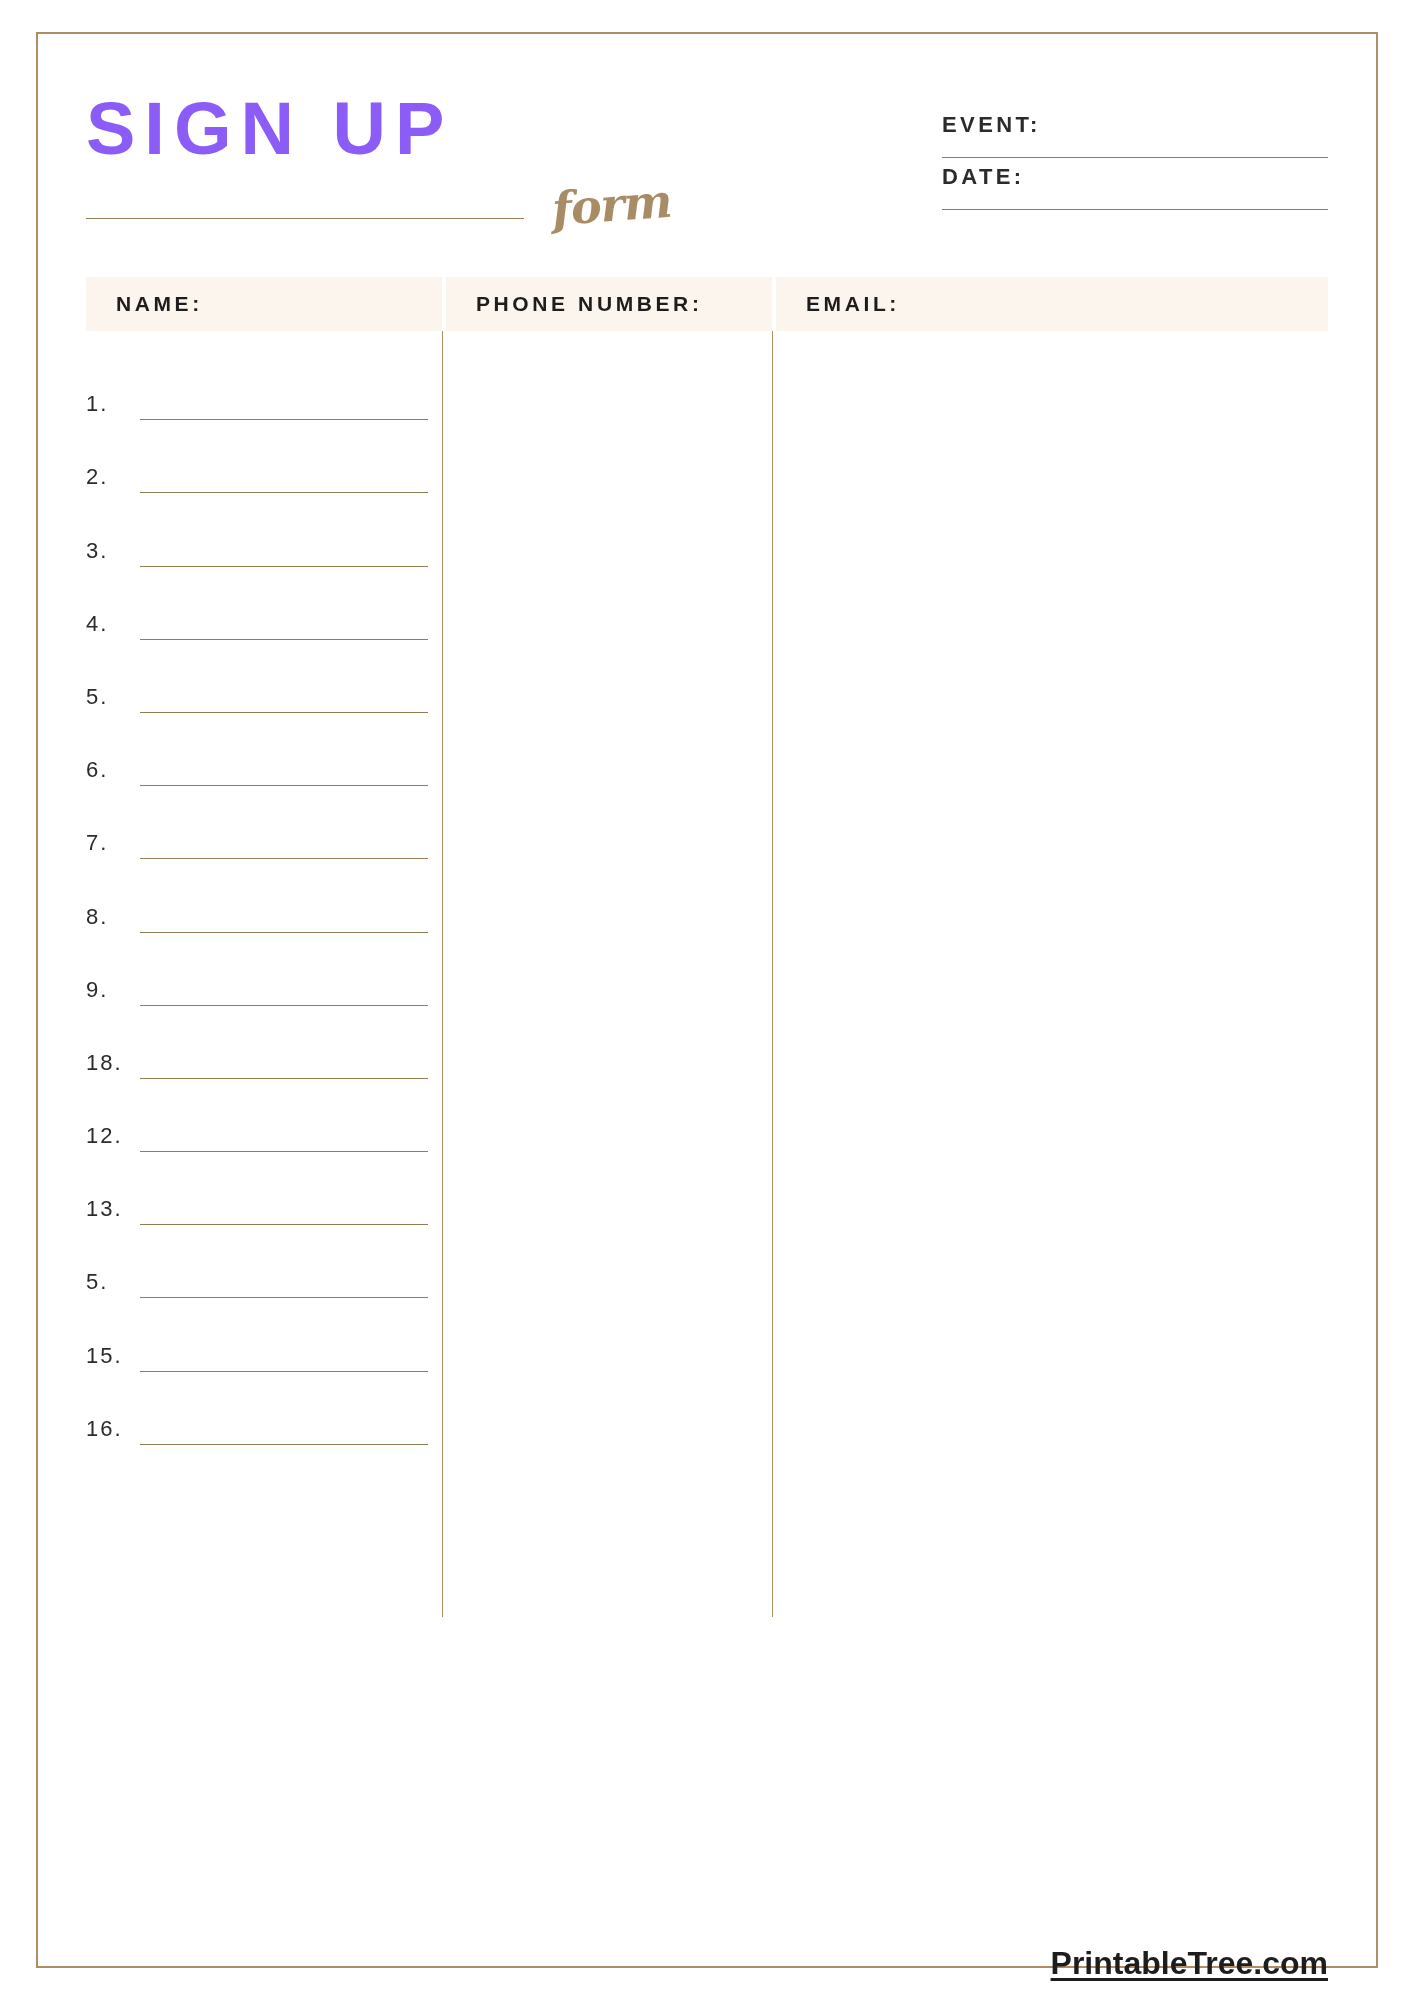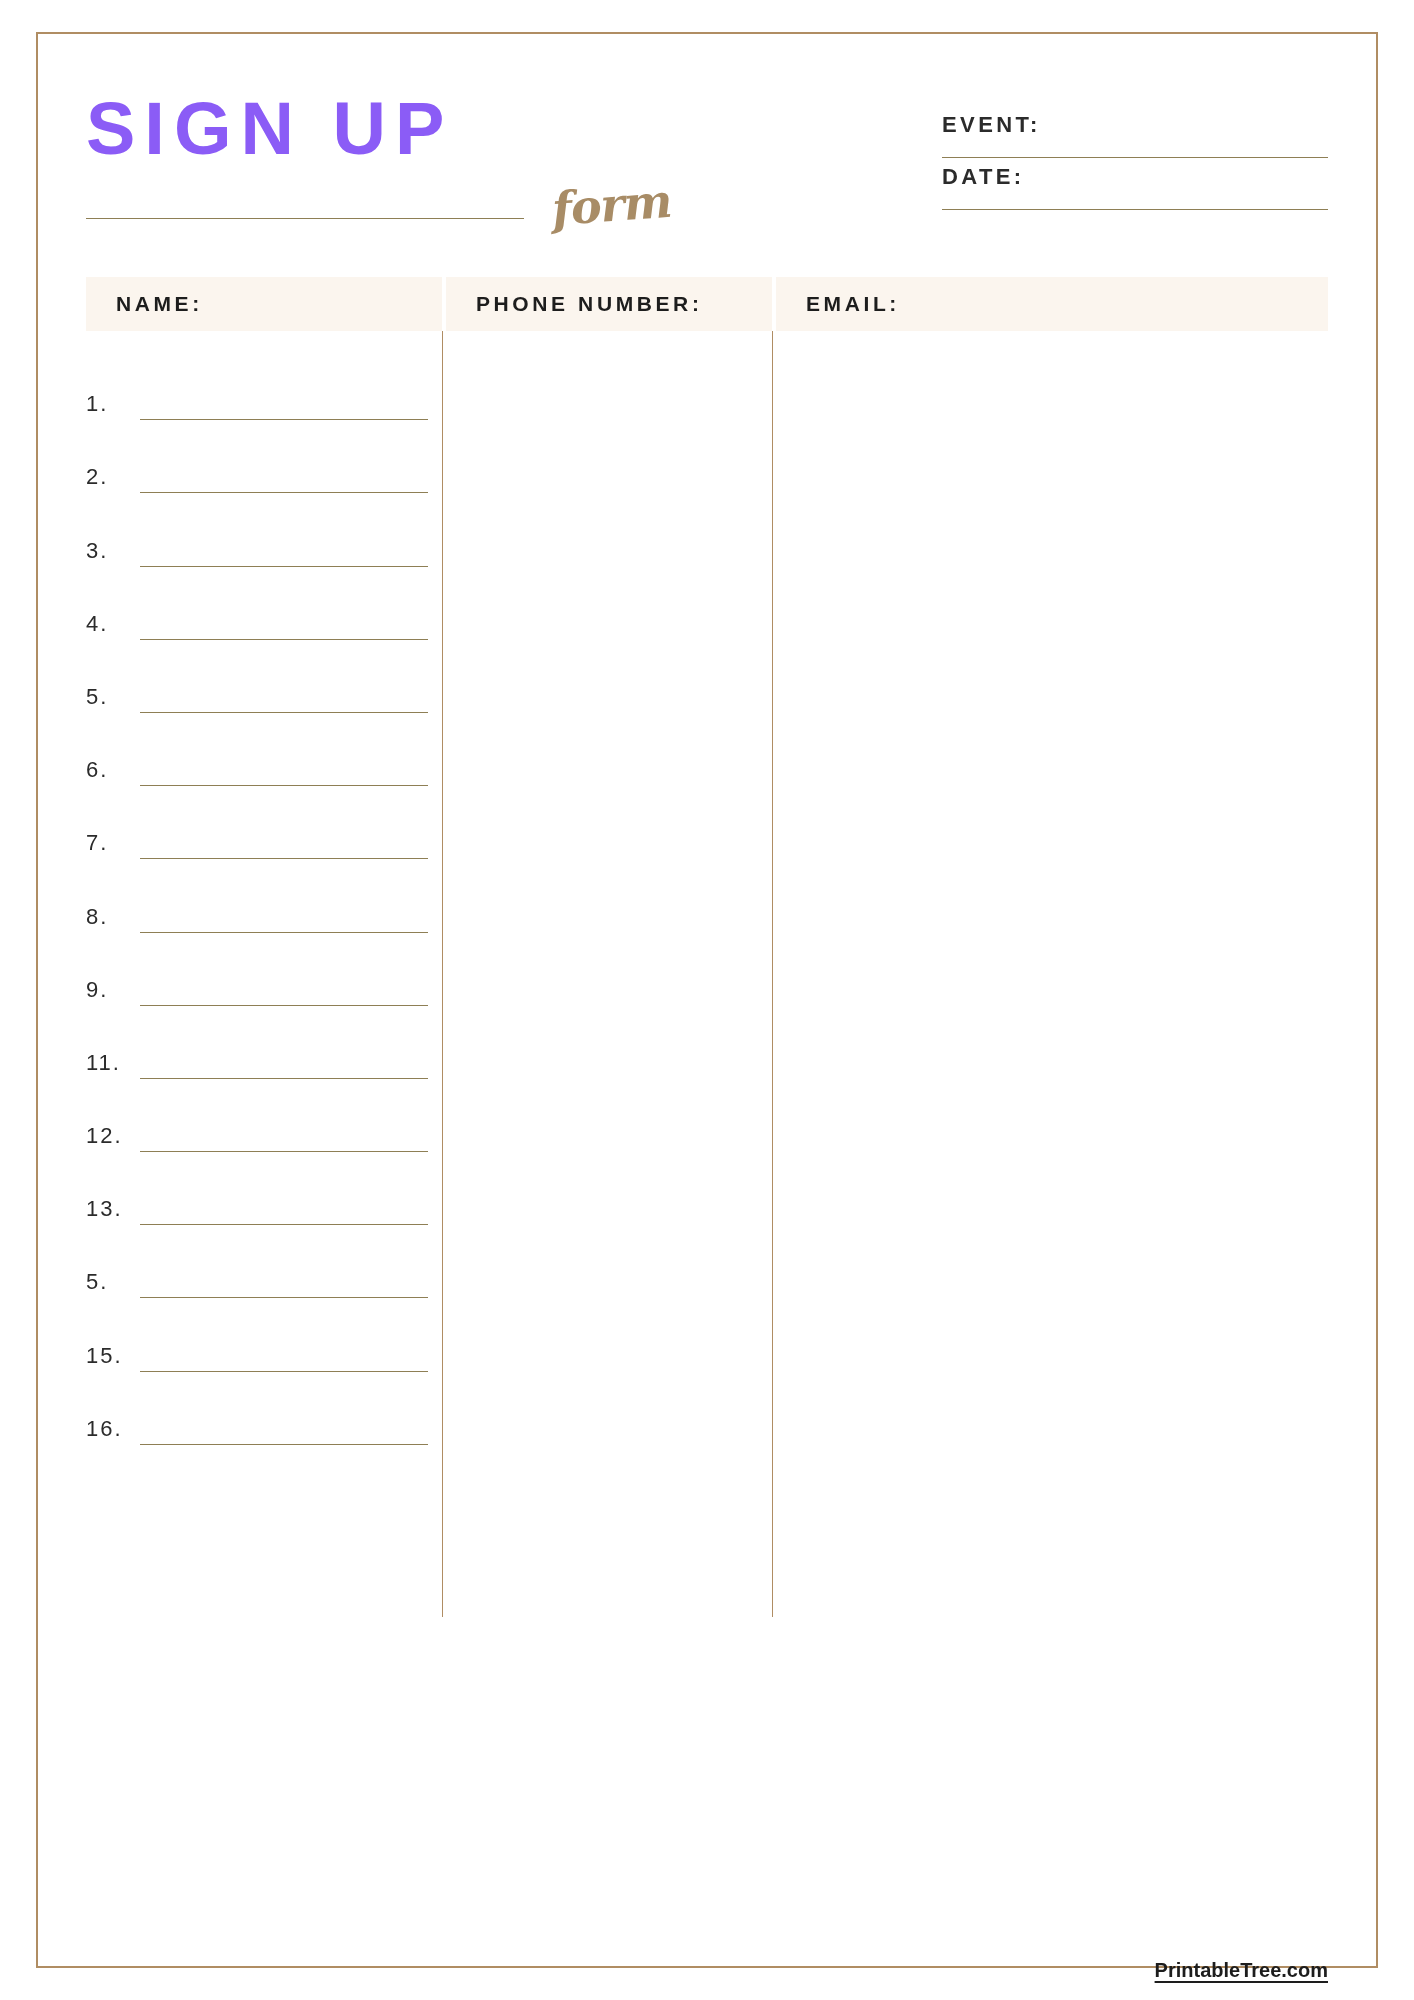--- a/index.html
+++ b/index.html
@@ -197,21 +197,21 @@
     right: 0;
     bottom: 2px;
   }
   .cell-email .rule { border-bottom: 1.2px solid #8e7f55; }
 
   
   .footer {
     position: absolute;
     right: 86px;
     bottom: 18px;
-    font-size: 20px;
+    font-size: 32px;
     font-weight: 700;
     color: #1d1d1d;
     text-decoration: underline;
     text-underline-offset: 4px;
     font-family: "Liberation Sans", sans-serif;
   }
 </style>
 </head>
 <body>
 
@@ -327,21 +327,21 @@
           <span class="num">9.</span>
           <span class="rule"></span>
         </div>
         <div class="cell-phone"><span class="rule"></span></div>
         <div class="cell-email"><span class="rule"></span></div>
       </div>
 
 
       <div class="row">
         <div class="cell-name">
-          <span class="num">11.</span>
+          <span class="num">18.</span>
           <span class="rule"></span>
         </div>
         <div class="cell-phone"><span class="rule"></span></div>
         <div class="cell-email"><span class="rule"></span></div>
       </div>
 
       <div class="row">
         <div class="cell-name">
           <span class="num">12.</span>
           <span class="rule"></span>

